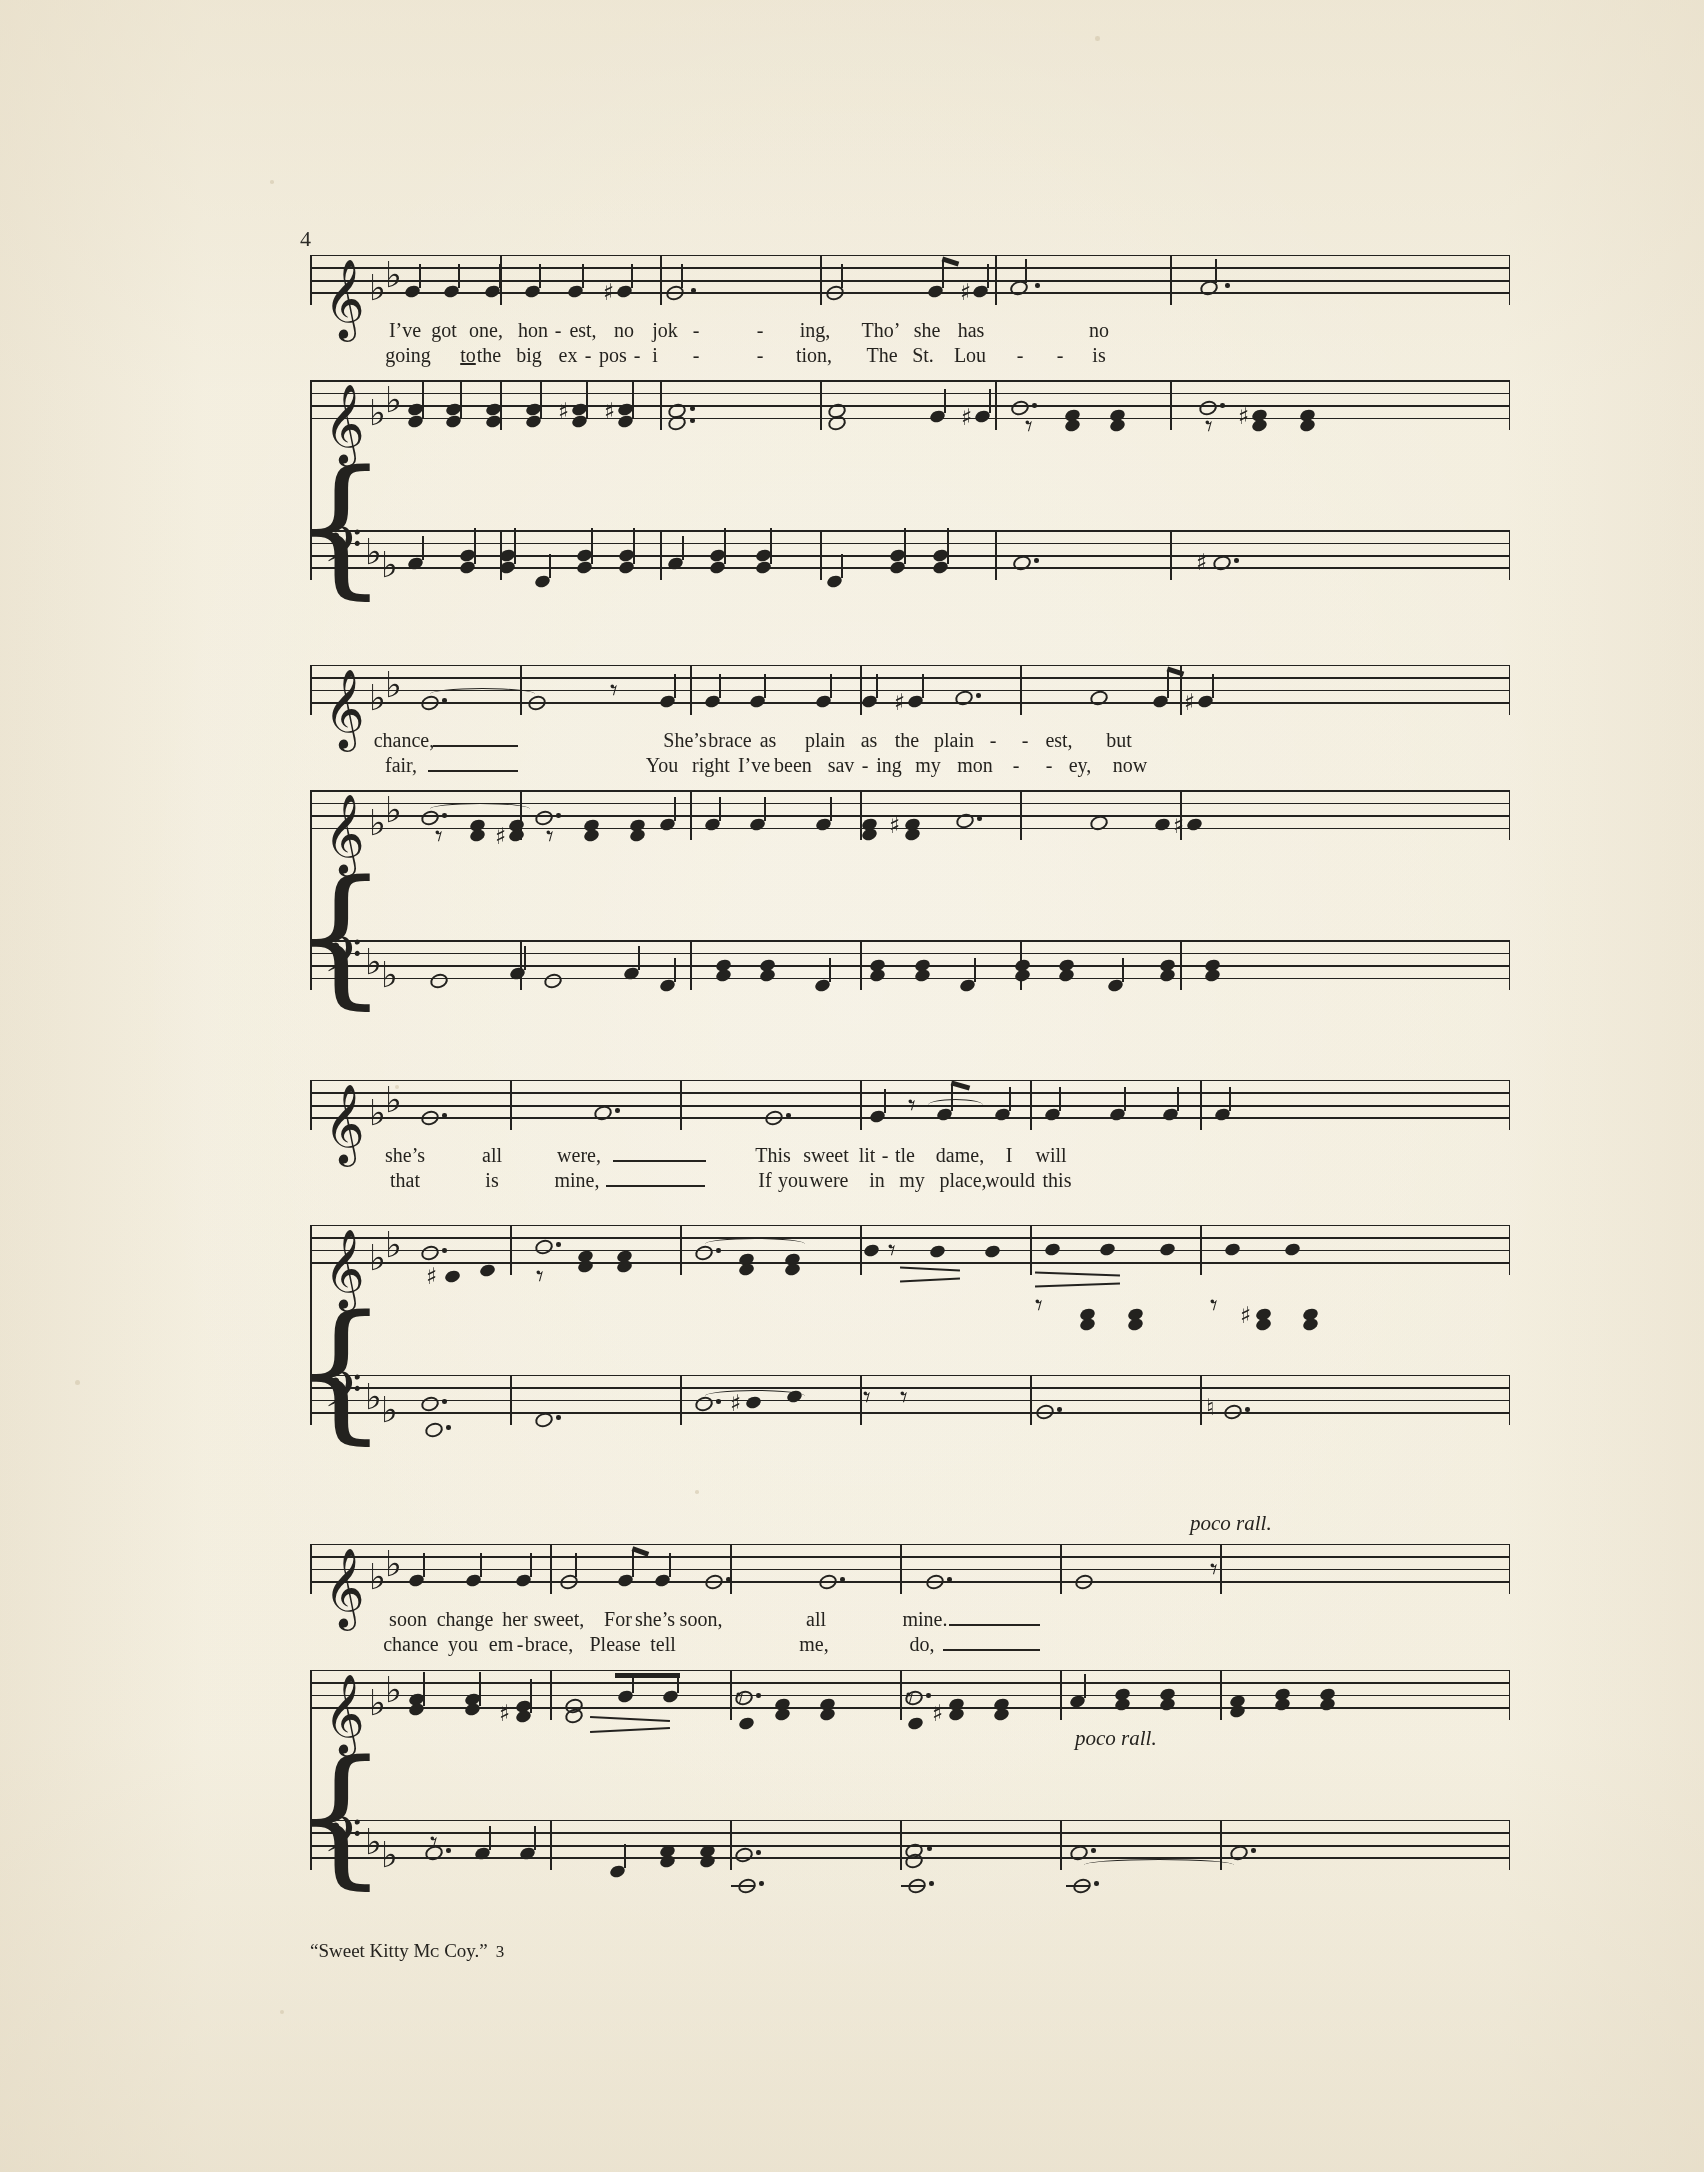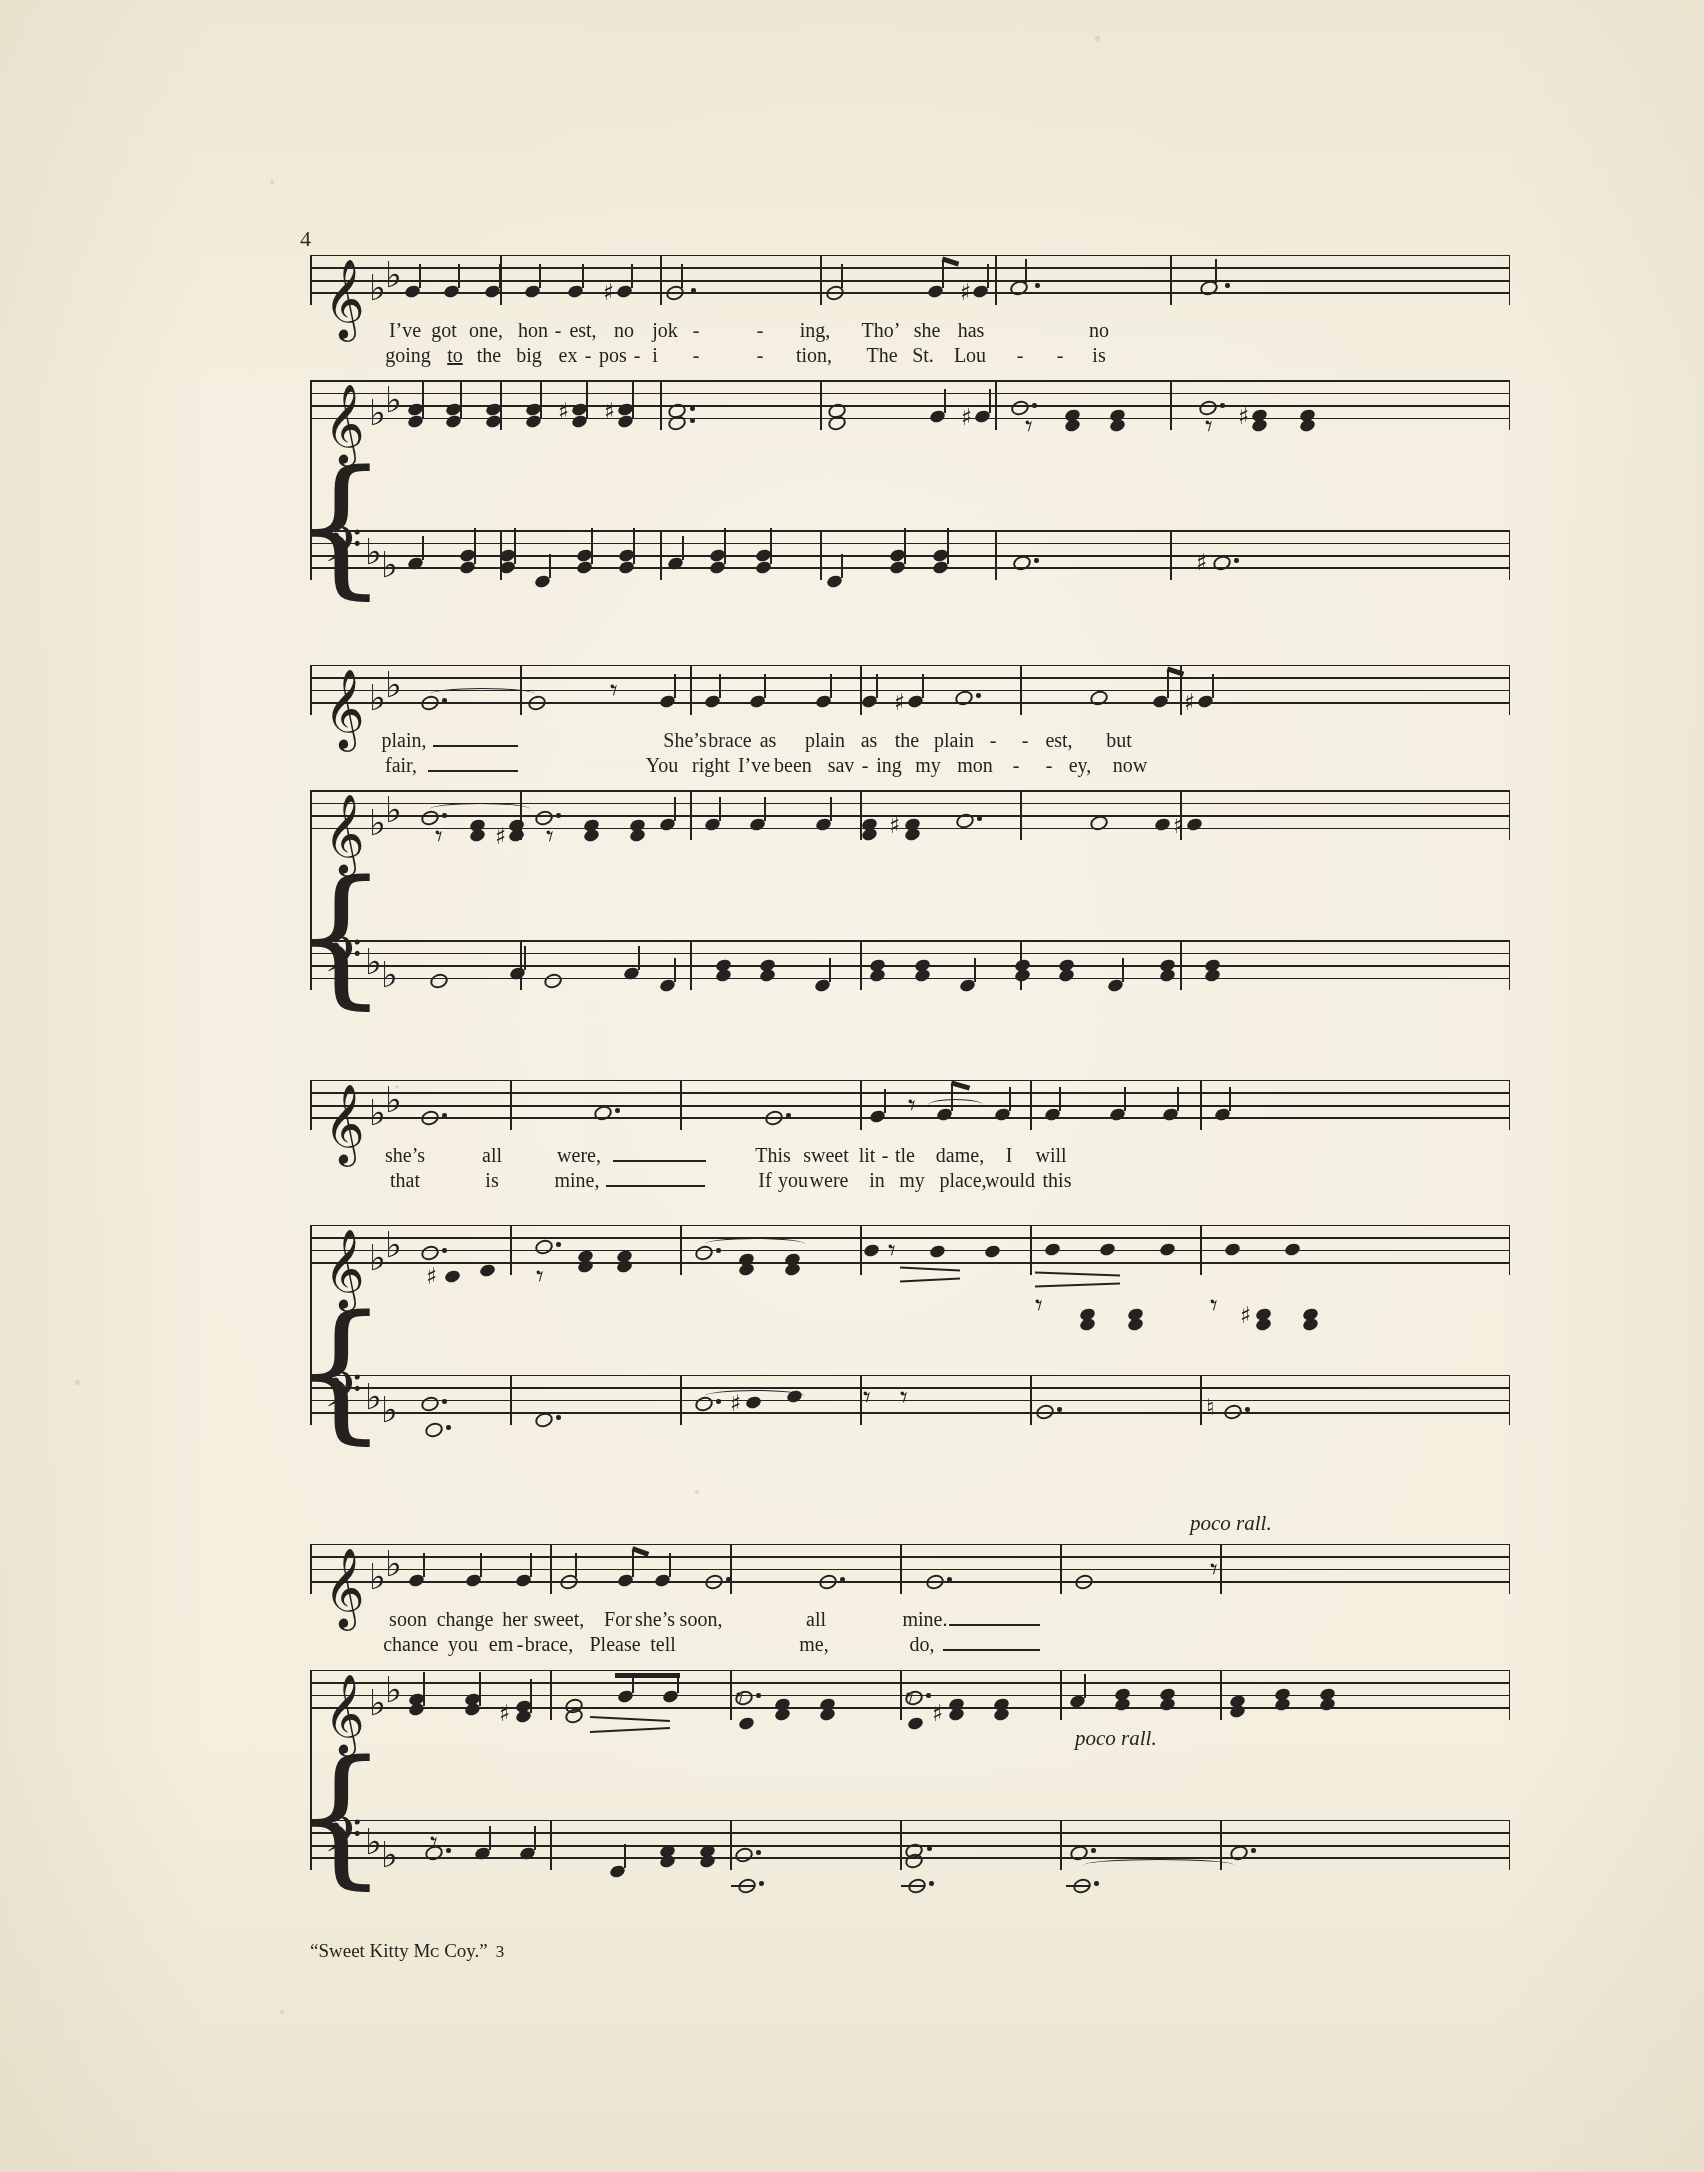--- a/index.html
+++ b/index.html
@@ -303,21 +303,21 @@
         <span style="left: 386px;">-</span>
         <span style="left: 450px;">-</span>
         <span style="left: 505px;">ing,</span>
         <span style="left: 571px;">Tho’</span>
         <span style="left: 617px;">she</span>
         <span style="left: 661px;">has</span>
         <span style="left: 789px;">no</span>
       </div>
     <div class="lyric-line" style="top:89px;">
         <span style="left: 98px;">going</span>
-        <span style="left: 145px; text-decoration: underline;">to</span>
+        <span style="left: 158px; text-decoration: underline;">to</span>
         <span style="left: 179px;">the</span>
         <span style="left: 219px;">big</span>
         <span style="left: 258px;">ex</span>
         <span style="left: 278px;">-</span>
         <span style="left: 303px;">pos</span>
         <span style="left: 327px;">-</span>
         <span style="left: 345px;">i</span>
         <span style="left: 386px;">-</span>
         <span style="left: 450px;">-</span>
         <span style="left: 504px;">tion,</span>
@@ -486,21 +486,21 @@
       <div class="notehead open" style="left:780px;top:26px;"></div>
       <div class="notehead" style="left:843px;top:31px;"></div>
         <div class="stem" style="left:857px;top:5px;height:28px;"></div>
       <div class="beam" style="left:857px;top:4px;width:17px;transform:rotate(18deg);"></div>
       <div class="accidental" style="left:874px;top:37px;">♯</div>
       <div class="notehead" style="left:888px;top:31px;"></div>
         <div class="stem" style="left:902px;top:9px;height:24px;"></div>
     </div>
 
     <div class="lyric-line" style="top:64px;">
-        <span style="left: 94px;">plain,</span>
+        <span style="left: 94px;">chance,</span>
         <span style="left: 375px;">She’s</span>
         <span style="left: 420px;">brace</span>
         <span style="left: 458px;">as</span>
         <span style="left: 515px;">plain</span>
         <span style="left: 559px;">as</span>
         <span style="left: 597px;">the</span>
         <span style="left: 644px;">plain</span>
         <span style="left: 683px;">-</span>
         <span style="left: 715px;">-</span>
         <span style="left: 749px;">est,</span>

